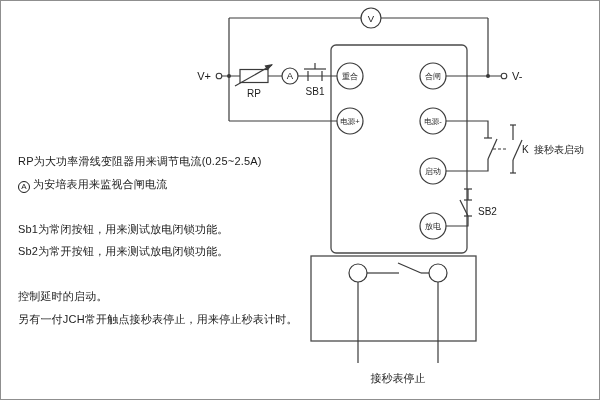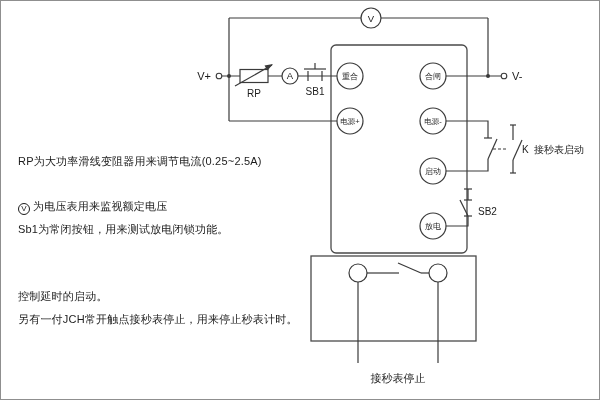--- a/index.html
+++ b/index.html
@@ -117,20 +117,21 @@
 
     <circle class="term" cx="218" cy="75" r="2.8"></circle>
     <text class="lbl-big" x="210" y="79" text-anchor="end">V+</text>
     <circle class="term" cx="503" cy="75" r="2.8"></circle>
     <text class="lbl-big" x="511" y="79">V-</text>
 
     <text class="lbl-big" x="397" y="381" text-anchor="middle">接秒表停止</text>
   </svg>
 
   <div class="note" style="top:153px">RP为大功率滑线变阻器用来调节电流(0.25~2.5A)</div>
-  <div class="note" style="top:198px">
-    <span class="circ-letter">V</span><span>为电压表用来监视额定电压</span>
+  <div class="note" style="top:176px">
+    <span class="circ-letter">A</span><span>为安培表用来监视合闸电流</span>
   </div>
   <div class="note" style="top:221px">Sb1为常闭按钮，用来测试放电闭锁功能。</div>
+  <div class="note" style="top:243px">Sb2为常开按钮，用来测试放电闭锁功能。</div>
   <div class="note" style="top:311px">另有一付JCH常开触点接秒表停止，用来停止秒表计时。</div>
   <div class="note" style="top:288px">控制延时的启动。</div>
 
 </div>
 
 </body></html>

